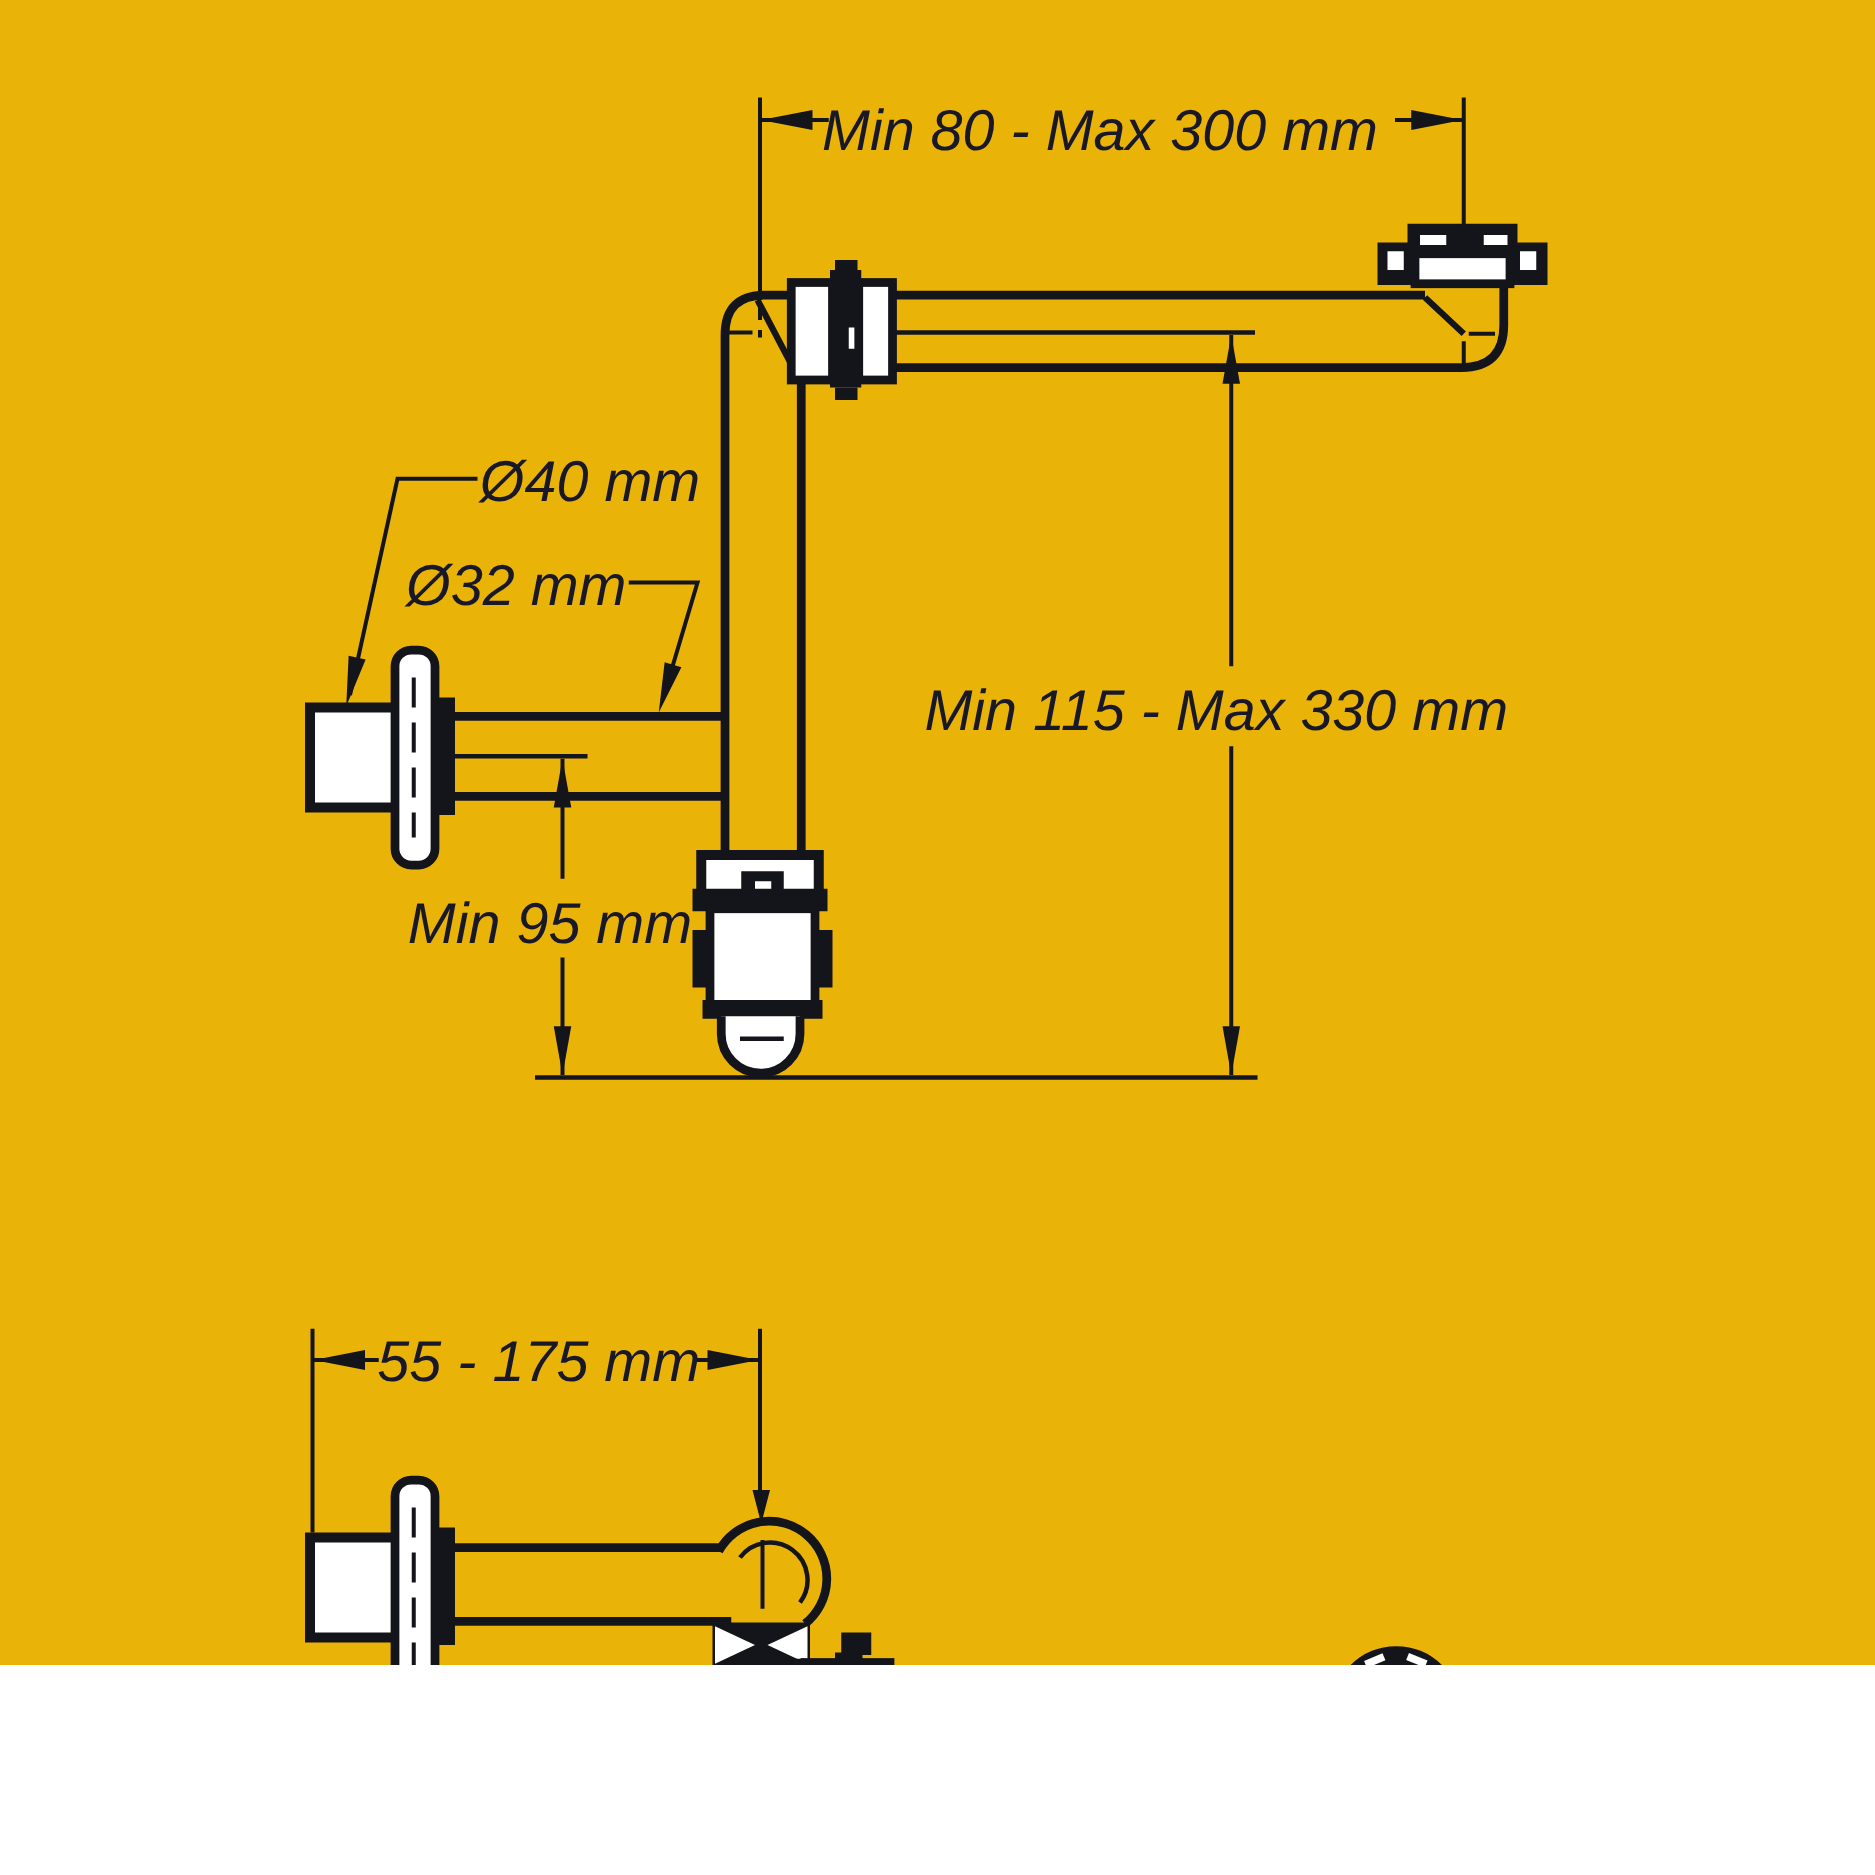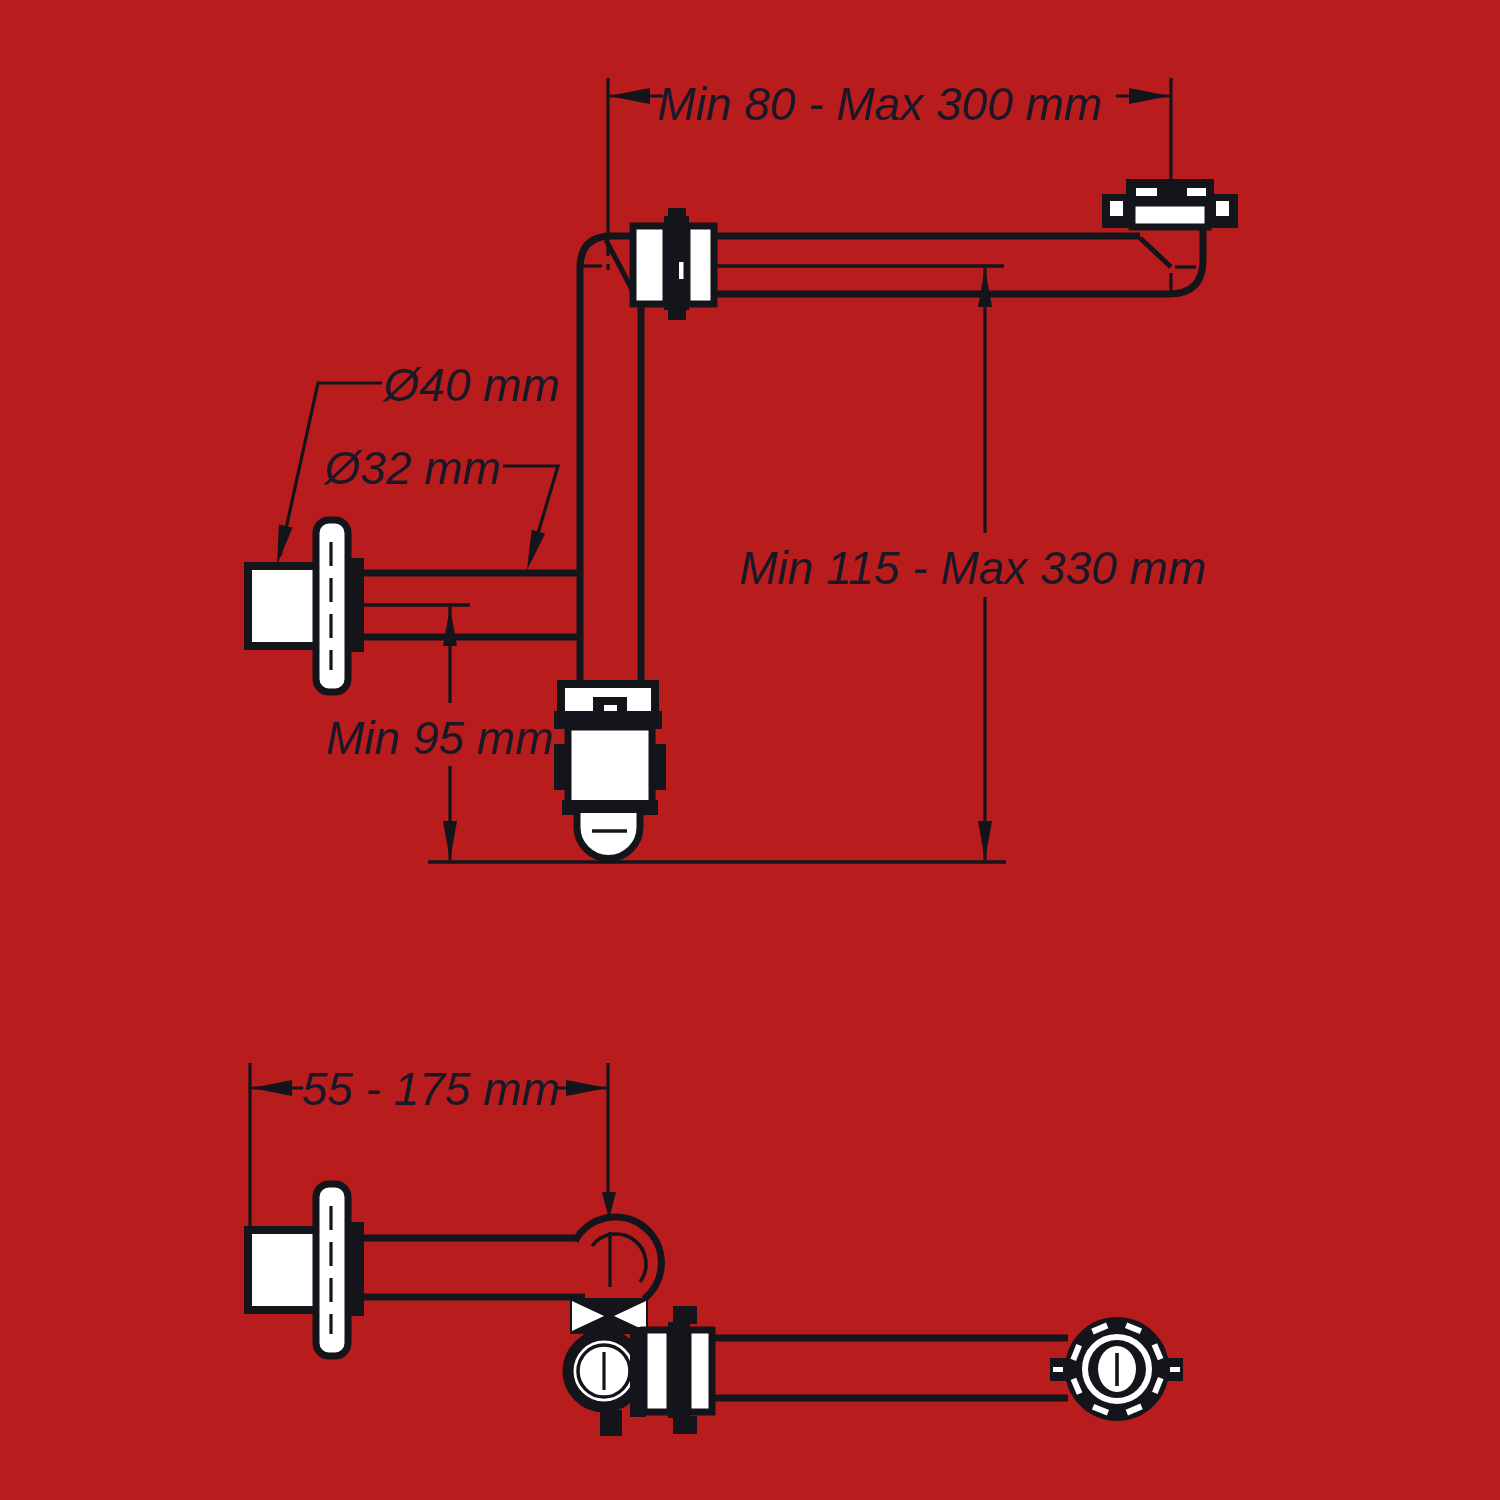--- a/index.html
+++ b/index.html
@@ -1,16 +1,16 @@
 <!DOCTYPE html>
 <html><head>
 <meta charset="utf-8">
 <style>
   html,body { margin:0; padding:0; background:#ffffff; }
-  .canvas { position:relative; width:1500px; height:1500px; background:#b91c1c; overflow:hidden; }
+  .canvas { position:relative; width:1500px; height:1332px; background:#eab308; overflow:hidden; }
   svg { display:block; }
   svg text {
     font-family:"Liberation Sans", sans-serif;
     font-style:italic;
     font-size:46px;
     fill:#181826;
   }
   .thin   { stroke:#14141b; stroke-width:3.2; fill:none; }
   .thin35 { stroke:#14141b; stroke-width:3.6; fill:none; }
   .seam   { stroke:#14141b; stroke-width:5;   fill:none; }

